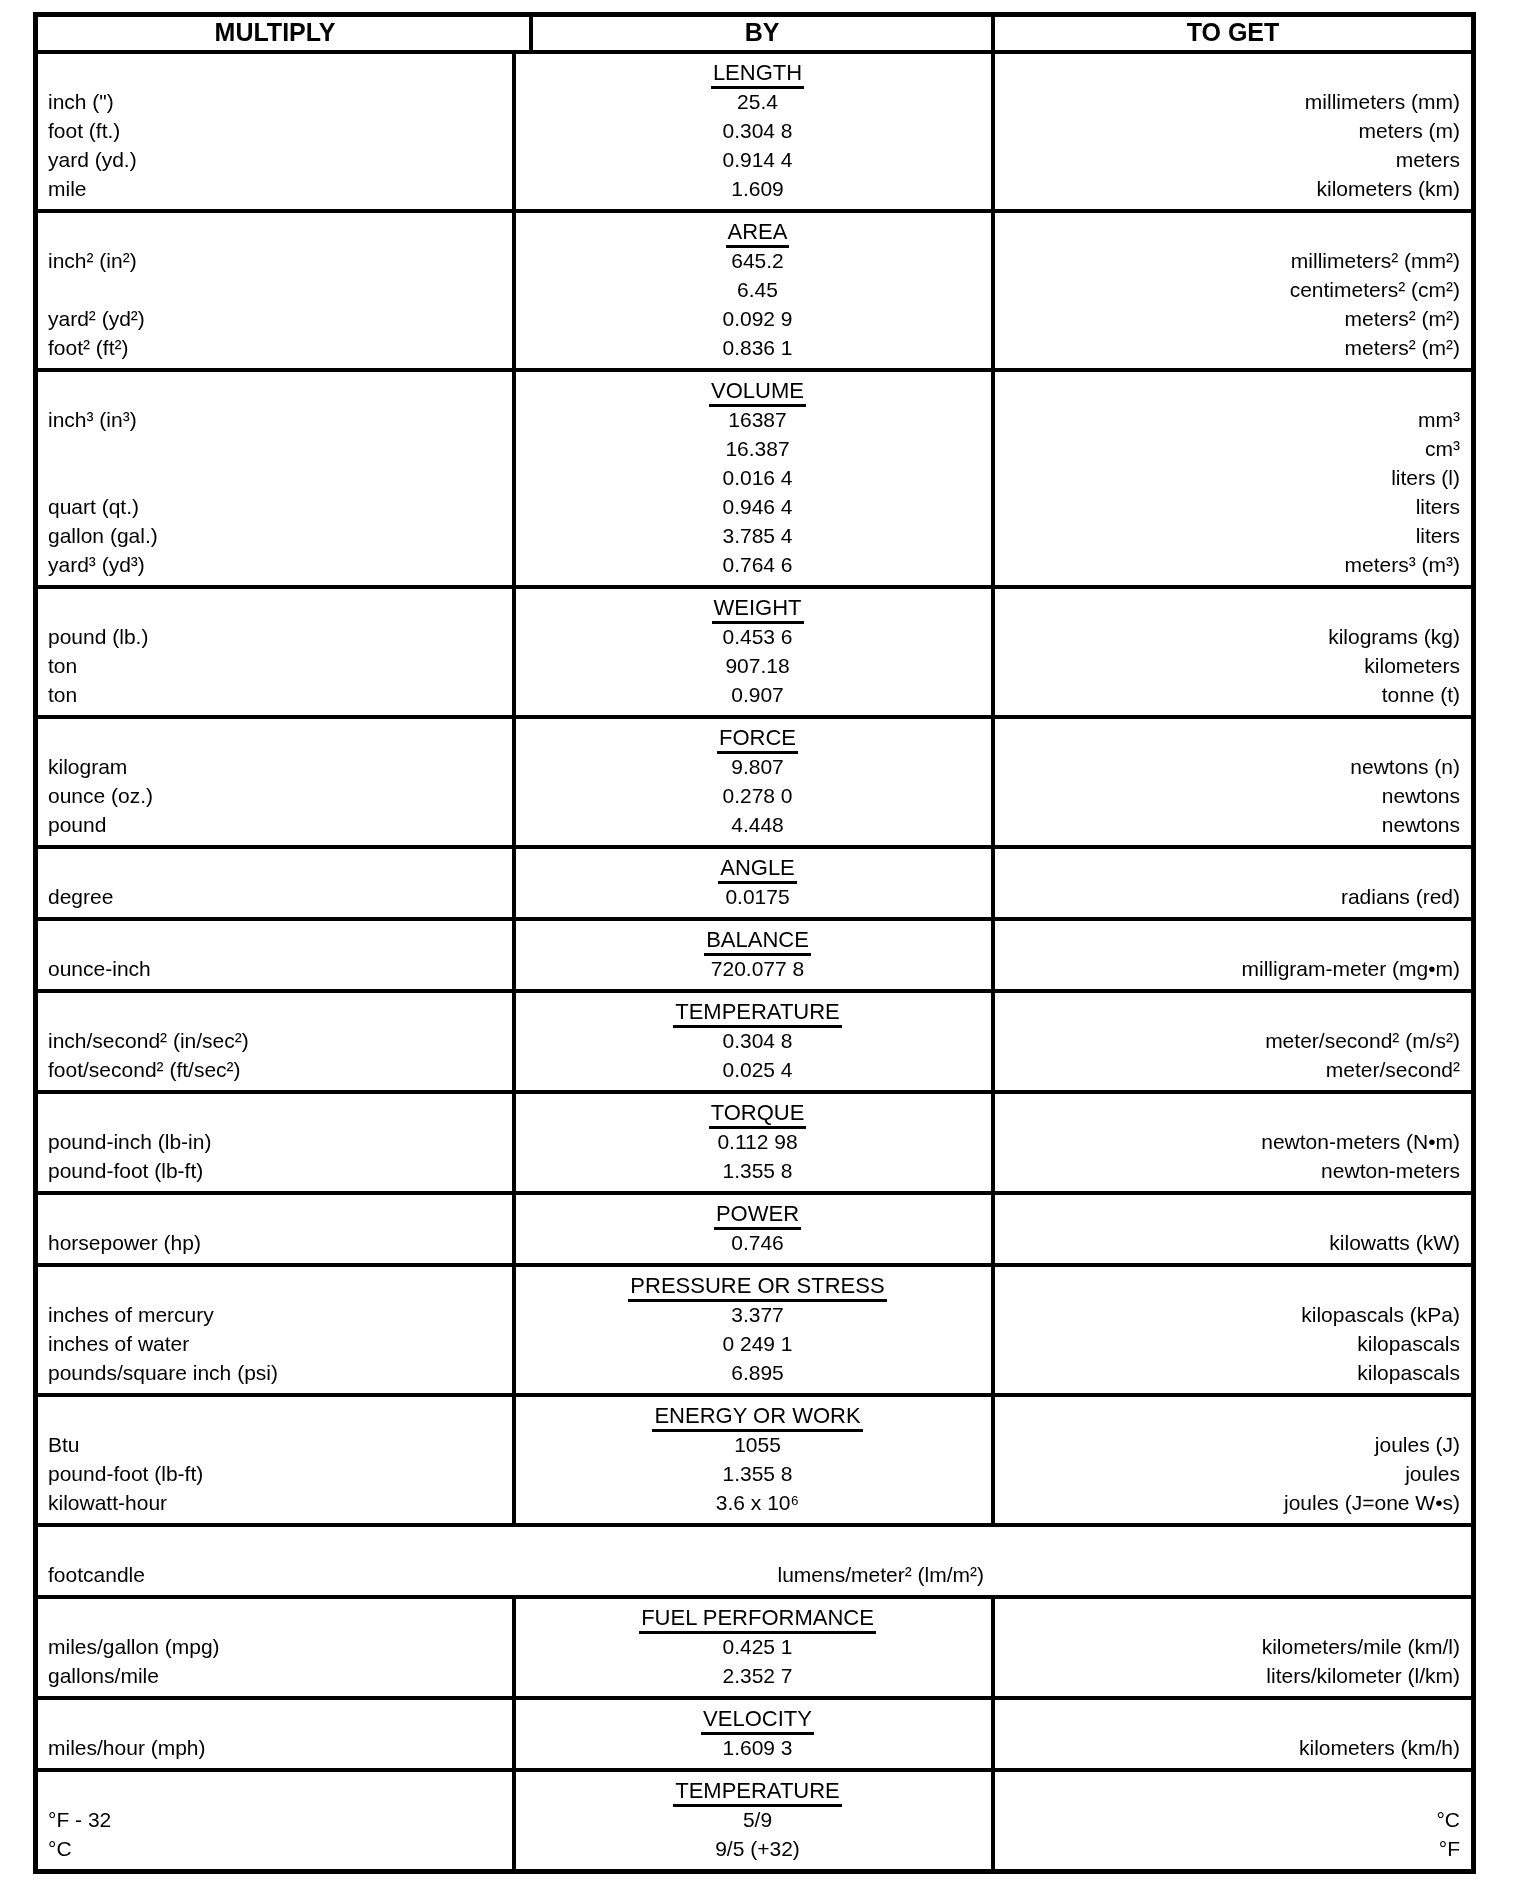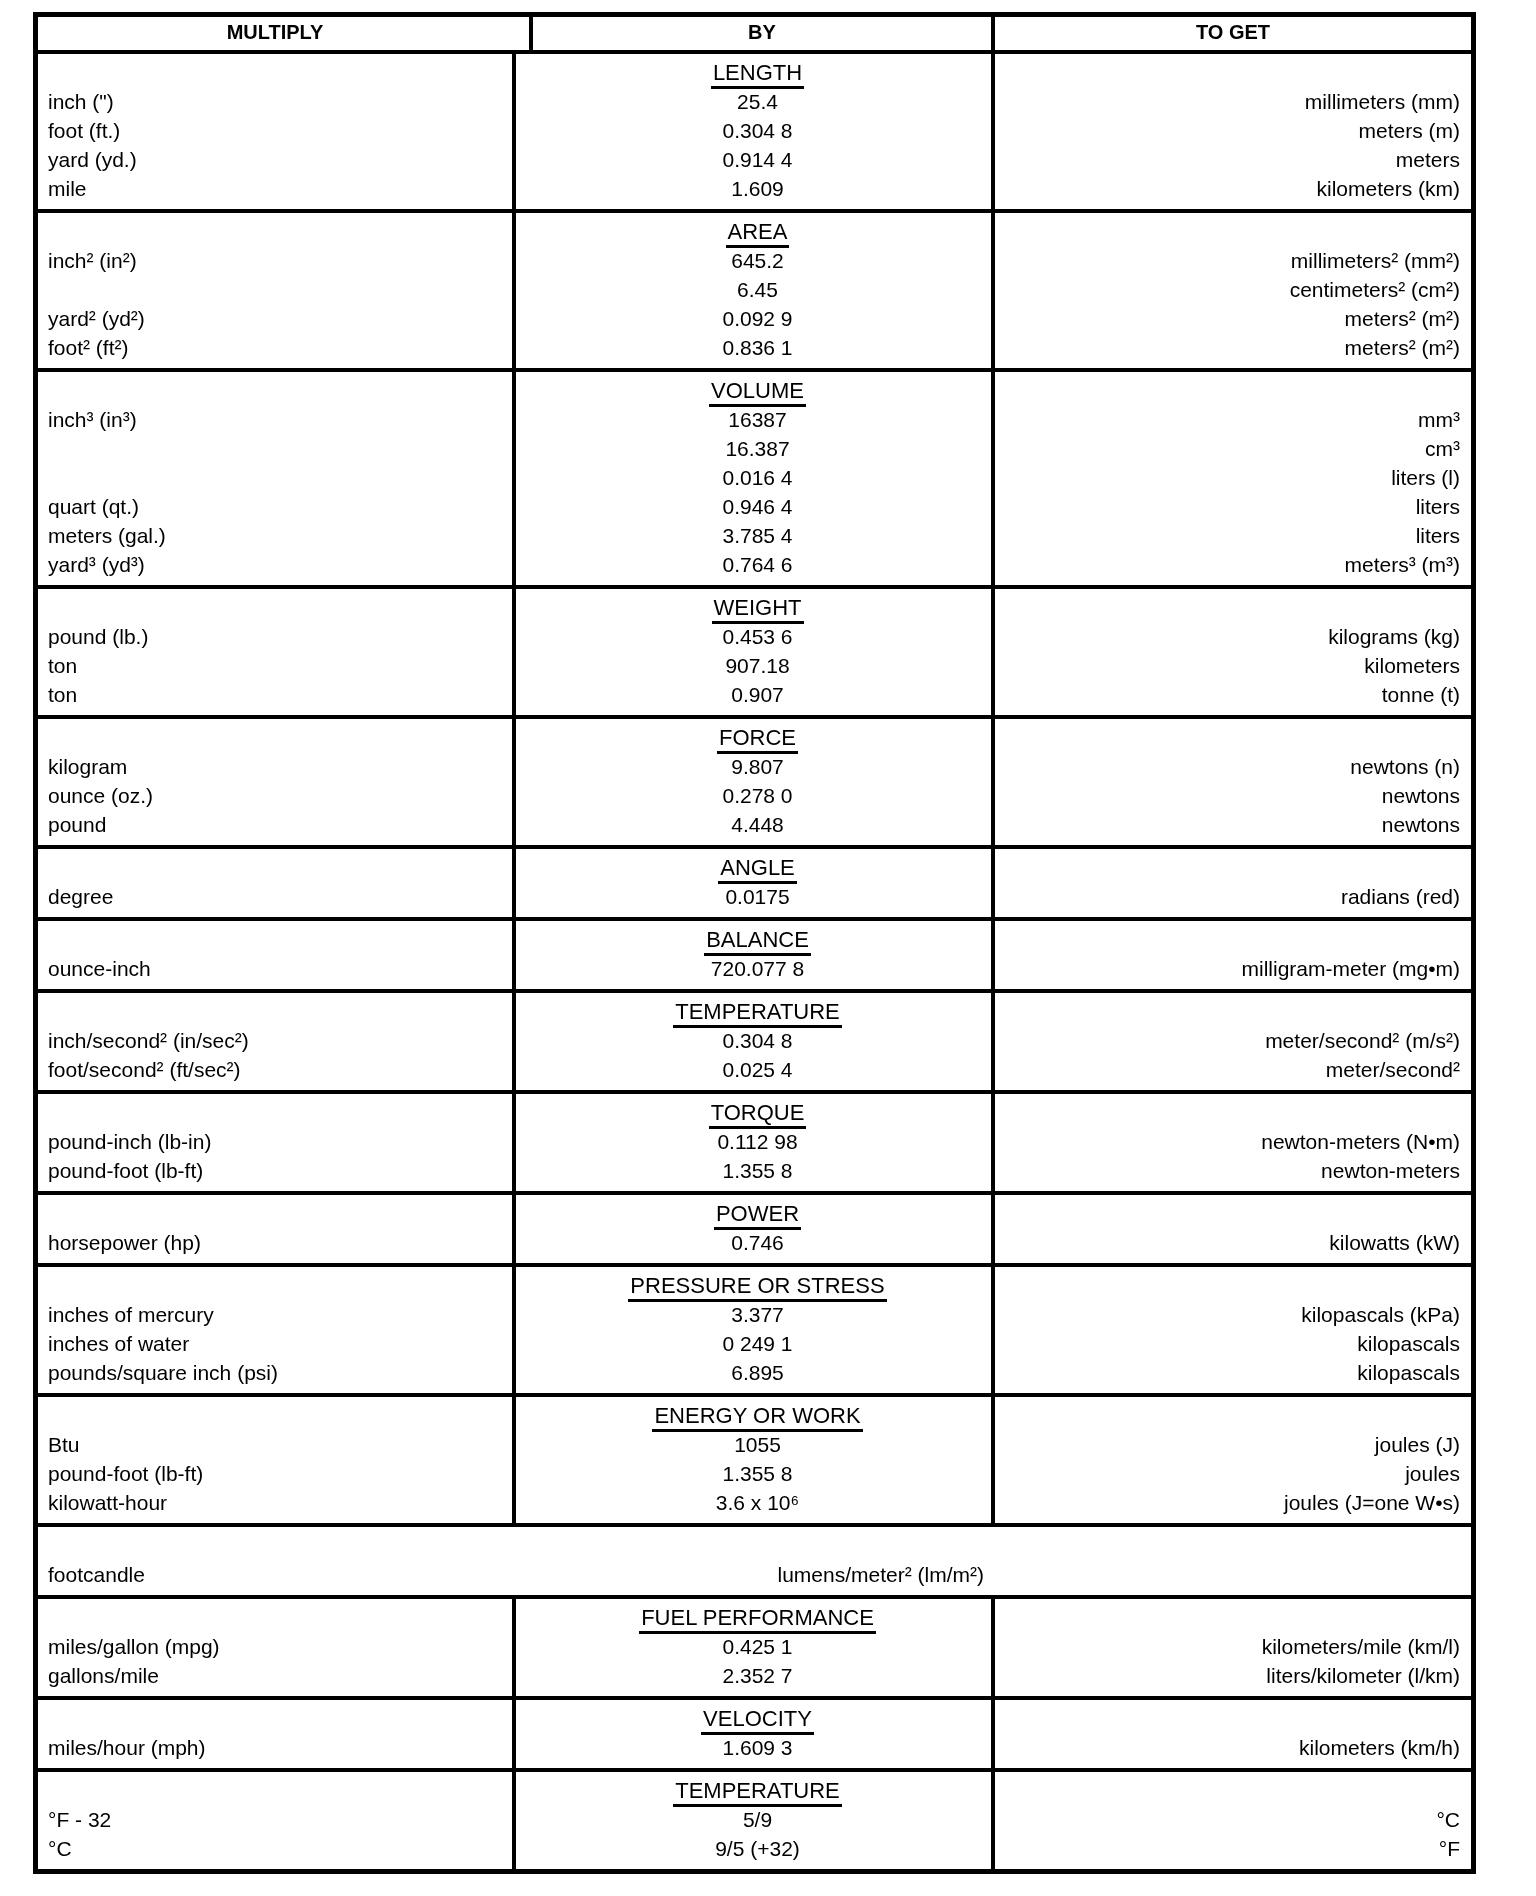--- a/index.html
+++ b/index.html
@@ -18,21 +18,21 @@
     background: #fff;
   }
   .header-row {
     display: grid;
     grid-template-columns: 474px 483px 1fr;
     border-bottom: 4px solid #000;
   }
   .hcell {
     text-align: center;
     font-weight: bold;
-    font-size: 20px;
+    font-size: 25px;
     line-height: 31px;
     height: 33px;
   }
   .hcell.mid {
     border-left: 4px solid #000;
     border-right: 4px solid #000;
     margin-left: 17px;
   }
   .section {
     display: grid;
@@ -119,21 +119,21 @@
           <div class="line">meters² (m²)</div>
         </div>
       </div>
       <div class="section">
         <div class="sec-col left">
           <div class="line heading-line"></div>
           <div class="line">inch³ (in³)</div>
           <div class="line"></div>
           <div class="line"></div>
           <div class="line">quart (qt.)</div>
-          <div class="line">meters (gal.)</div>
+          <div class="line">gallon (gal.)</div>
           <div class="line">yard³ (yd³)</div>
         </div>
         <div class="sec-col mid">
           <div class="line heading-line"><span>VOLUME</span></div>
           <div class="line">16387</div>
           <div class="line">16.387</div>
           <div class="line">0.016 4</div>
           <div class="line">0.946 4</div>
           <div class="line">3.785 4</div>
           <div class="line">0.764 6</div>

